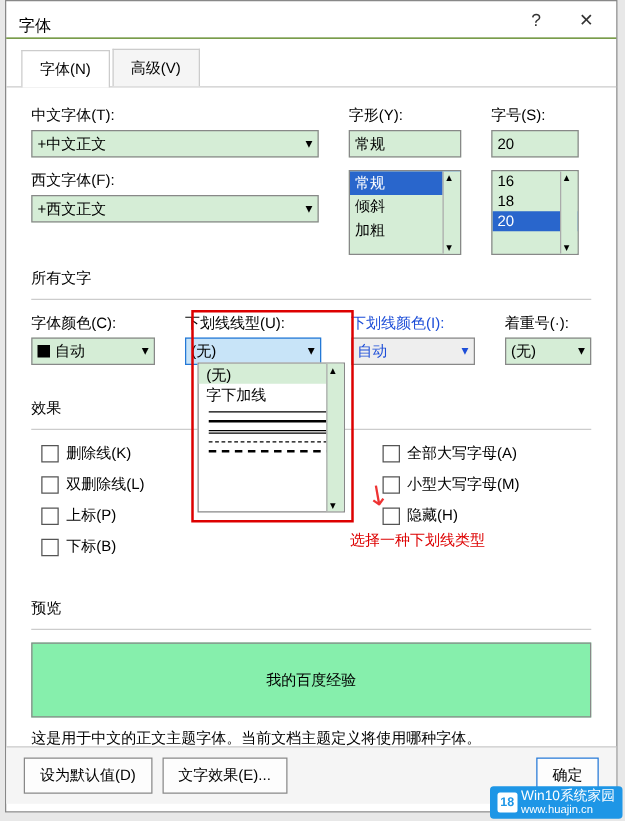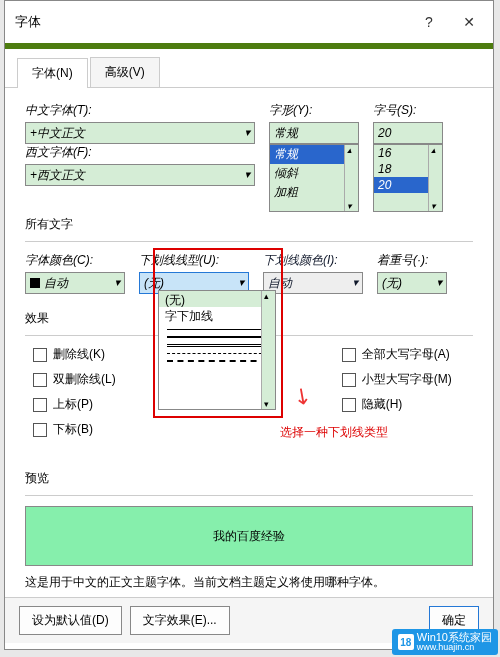--- a/index.html
+++ b/index.html
@@ -1,25 +1,25 @@
 <!DOCTYPE html>
 <html><head>
 <meta charset="utf-8">
 <style>
 * { box-sizing: border-box; font-family: "Microsoft YaHei", sans-serif; font-size: 12px; }
 body { margin: 0; background: #e8e8e8; width: 500px; height: 657px; position: relative; }
 .dialog { position: absolute; left: 4px; top: 0; width: 490px; height: 650px; background: #fff; border: 1px solid #888; }
-.titlebar { height: 48px; display: flex; align-items: center; padding: 0 4px 0 10px; border-bottom: 6px solid #4d7c0f; }
+.titlebar { height: 30px; display: flex; align-items: flex-end; padding: 0 4px 0 10px; border-bottom: 1px solid #4d7c0f; }
 .titlebar .title { flex: 1; font-size: 13px; }
 .titlebar .btn { width: 40px; height: 28px; text-align: center; line-height: 28px; font-size: 14px; color: #333; }
 .tabs { display: flex; padding: 8px 12px 0 12px; border-bottom: 1px solid #ccc; }
 .tab { padding: 6px 14px; border: 1px solid #ccc; border-bottom: none; margin-right: 2px; background: #f5f5f5; }
 .tab.active { background: #fff; position: relative; top: 1px; }
 .content { padding: 14px 20px 10px 20px; }
-.row { display: flex; gap: 14px; align-items: flex-end; font-style: italic; }
+.row { display: flex; gap: 24px; margin-bottom: 10px; align-items: flex-end; }
 .col { display: flex; flex-direction: column; }
 .lbl { margin-bottom: 3px; }
 .sel { background: #d5edd6; border: 1px solid #888; height: 22px; padding: 0 18px 0 4px; position: relative; display: flex; align-items: center; }
 .sel::after { content: "▾"; position: absolute; right: 4px; top: 3px; font-size: 11px; }
 .lst { background: #d5edd6; border: 1px solid #888; height: 68px; overflow: hidden; position: relative; }
 .lst .opt { padding: 1px 4px; }
 .lst .opt.sel2 { background: #2966cc; color: #fff; }
 .scrollbar { position: absolute; right: 0; top: 0; bottom: 0; width: 14px; background: #d5edd6; border-left: 1px solid #aaa; }
 .scrollbar::before { content: "▴"; position: absolute; top: 0; left: 2px; font-size: 9px; }
 .scrollbar::after { content: "▾"; position: absolute; bottom: 0; left: 2px; font-size: 9px; }
@@ -29,24 +29,24 @@
 .redbox { position: absolute; border: 2px solid #d00; left: 153px; top: 248px; width: 130px; height: 170px; pointer-events: none; z-index: 50; }
 .dd-open { position: absolute; left: 158px; top: 290px; width: 118px; height: 120px; background: #fff; border: 1px solid #888; z-index: 40; }
 .dd-open .opt { padding: 1px 6px; height: 16px; }
 .dd-open .line { border-top: 1px solid #000; margin: 6px 8px; }
 .dd-open .line.dbl { border-top: 3px double #000; }
 .dd-open .line.thick { border-top: 2px solid #000; }
 .dd-open .line.dash { border-top: 1px dashed #000; }
 .dd-open .scrollbar { width: 14px; }
 .chk { display: flex; align-items: center; gap: 6px; margin-bottom: 8px; }
 .chk .box { width: 14px; height: 14px; border: 1px solid #555; }
-.effects { display: flex; gap: 96px; }
+.effects { display: flex; gap: 60px; }
 .effects .colL { margin-left: 8px; }
 .effects .colR { margin-left: 130px; }
-.disabled { color: #0f172a; }
+.disabled { color: #1d4ed8; }
 .annot { position: absolute; left: 280px; top: 424px; color: #d00; font-size: 12px; z-index: 55; }
 .arrow { position: absolute; left: 293px; top: 383px; color: #e33; font-size: 22px; transform: rotate(35deg); z-index: 55; }
 .preview-box { margin: 8px 0; height: 60px; background: #86efac; border: 1px solid #888; display: flex; align-items: center; justify-content: center; font-size: 22px; font-family: SimSun, serif; }
 .preview-note { font-size: 12px; margin-top: 8px; }
 .footer { position: absolute; bottom: 6px; left: 0; right: 0; display: flex; gap: 8px; padding: 8px 14px; border-top: 1px solid #ccc; background: #f5f5f5; }
 .fbtn { border: 1px solid #888; background: #fdfdfd; padding: 5px 12px; }
 .fbtn.primary { border: 1px solid #2478d6; }
 .spacer { flex: 1; }
 .watermark { position: absolute; right: 2px; bottom: 2px; background: #1e96e6; color: #fff; font-size: 11px; padding: 3px 6px; border-radius: 3px; z-index: 200; display: flex; align-items: center; gap: 3px; }
 .watermark .sq { width: 16px; height: 16px; background: #fff; color: #1e96e6; font-weight: bold; display: flex; align-items: center; justify-content: center; border-radius: 2px; font-size: 10px; }

